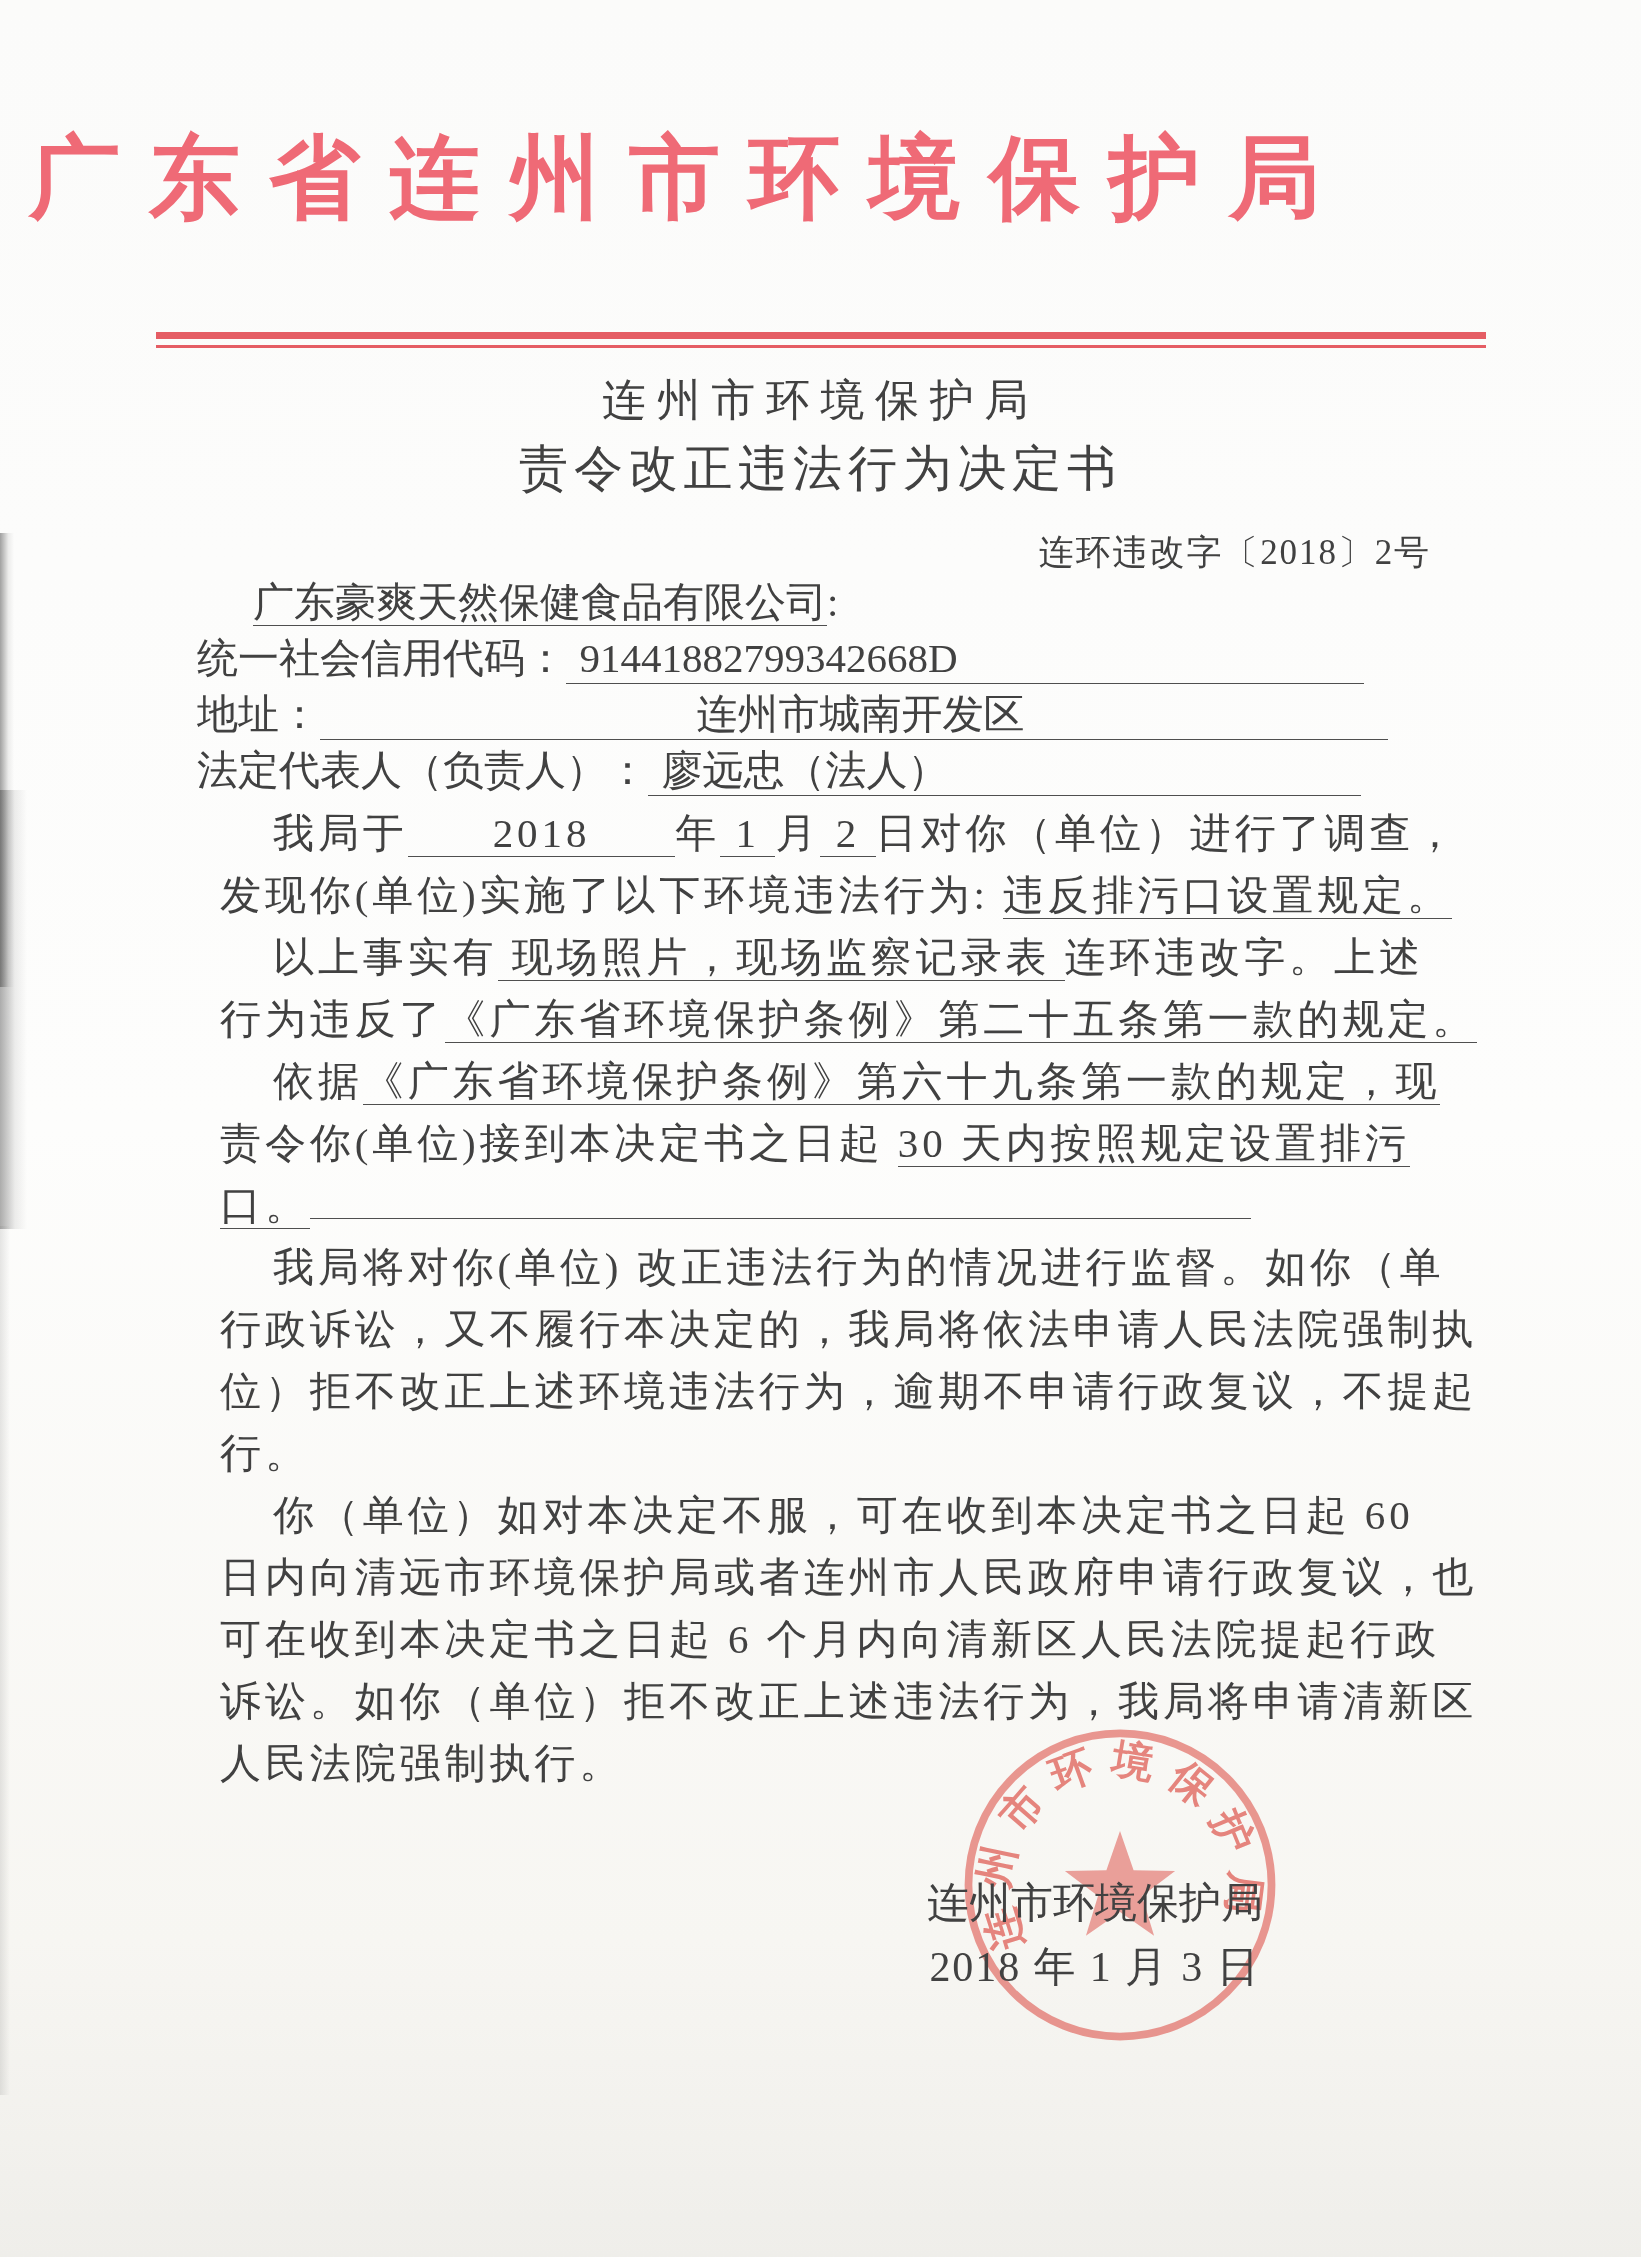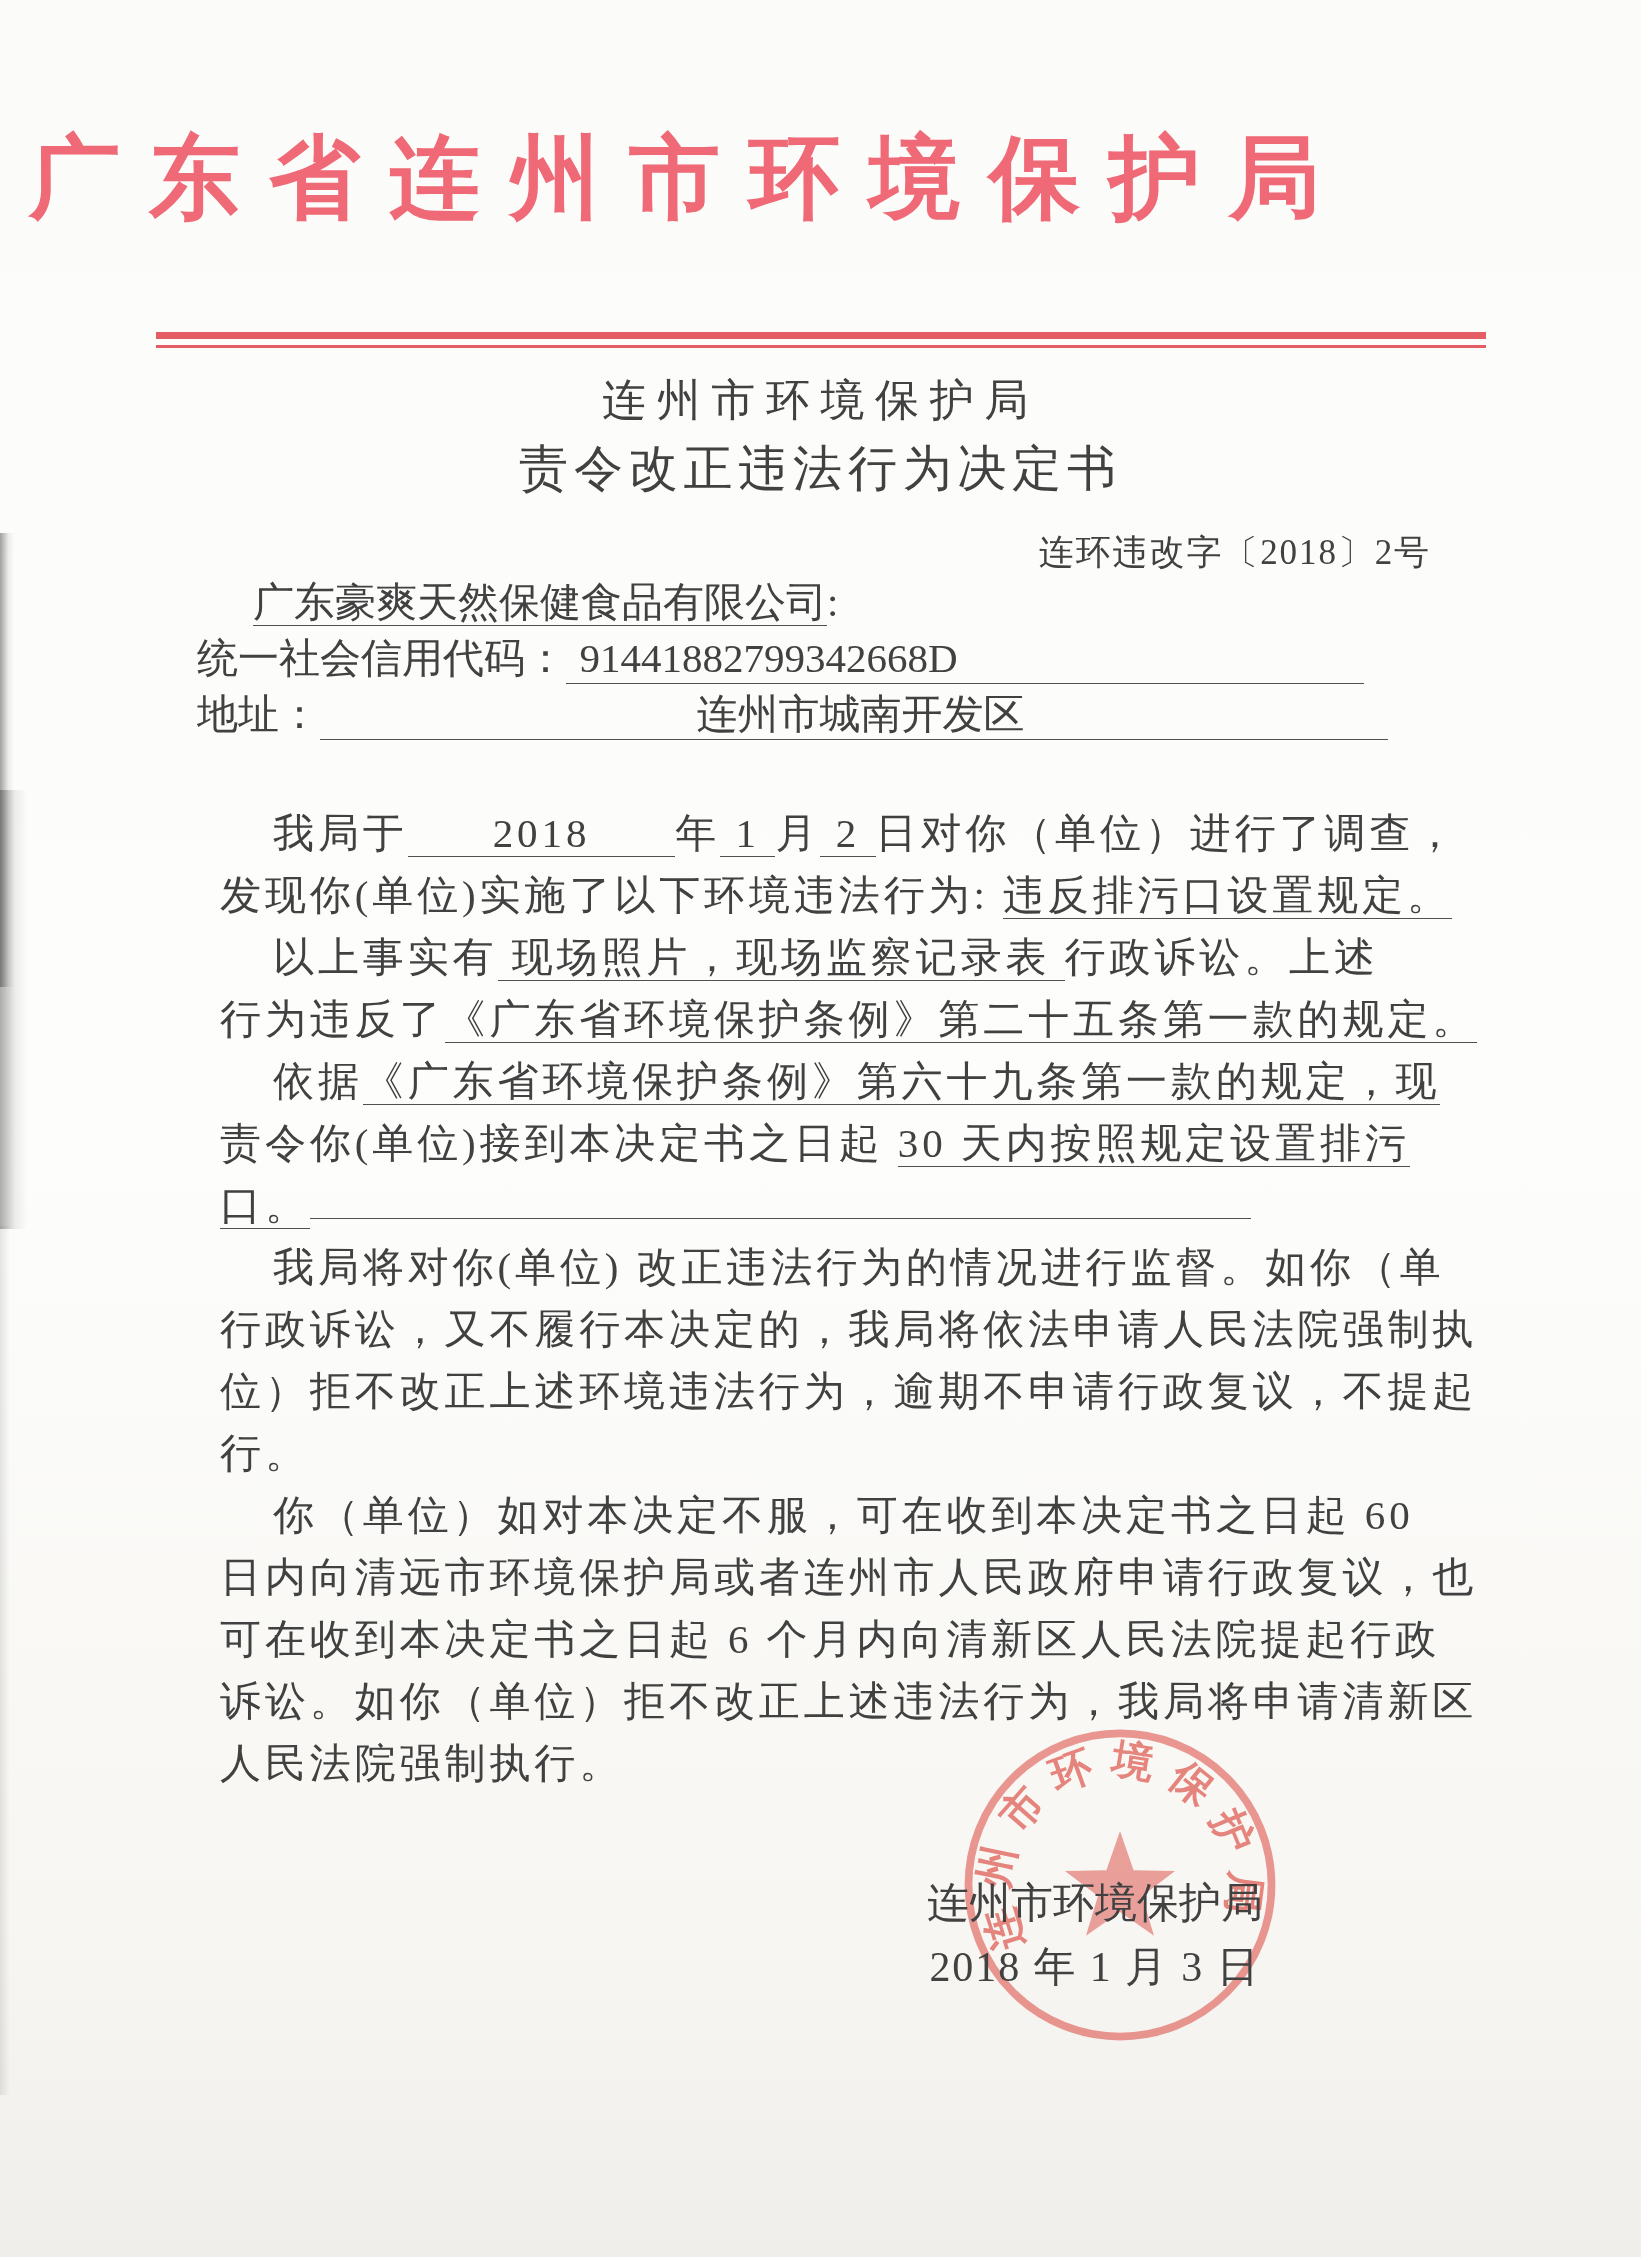--- a/index.html
+++ b/index.html
@@ -76,27 +76,28 @@
 
   <div class="title1">连州市环境保护局</div>
   <div class="title2">责令改正违法行为决定书</div>
   <div class="docnum">连环违改字〔2018〕2号</div>
 
   <div class="recipient">
     <div class="row company-line"><span class="u">广东豪爽天然保健食品有限公司</span><span>:</span></div>
     <div id="fields">
         <div class="row f0"><span>统一社会信用代码：</span><span class="val">91441882799342668D</span></div>
         <div class="row f1"><span>地址：</span><span class="val">连州市城南开发区</span></div>
+        <div class="row f2"><span>法定代表人（负责人）：</span><span class="val">廖远忠（法人）</span></div>
       </div>
   </div>
 
   <div class="docbody" id="body-lines">
       <div class="line indent"><span>我局于</span><span class="u" style="padding: 0px 85px;">2018</span><span>年</span><span class="u" style="padding: 0px 15.4px;">1</span><span>月</span><span class="u" style="padding: 0px 15.4px;">2</span><span>日对你（单位）进行了调查，</span></div>
       <div class="line"><span>发现你(单位)实施了以下环境违法行为: </span><span class="u">违反排污口设置规定。</span></div>
-      <div class="line indent"><span>以上事实有</span><span class="u"> 现场照片，现场监察记录表 </span><span>行政诉讼。上述</span></div>
+      <div class="line indent"><span>以上事实有</span><span class="u"> 现场照片，现场监察记录表 </span><span>连环违改字。上述</span></div>
       <div class="line"><span>行为违反了</span><span class="u">《广东省环境保护条例》第二十五条第一款的规定。</span></div>
       <div class="line indent"><span>依据</span><span class="u">《广东省环境保护条例》第六十九条第一款的规定，现</span></div>
       <div class="line"><span>责令你(单位)接到本决定书之日起 </span><span class="u">30 天内按照规定设置排污</span></div>
       <div class="line"><span class="u">口。</span><span class="u blank" style="width: 941px;"></span></div>
       <div class="line indent"><span>我局将对你(单位) 改正违法行为的情况进行监督。如你（单</span></div>
       <div class="line"><span>行政诉讼，又不履行本决定的，我局将依法申请人民法院强制执</span></div>
       <div class="line"><span>位）拒不改正上述环境违法行为，逾期不申请行政复议，不提起</span></div>
       <div class="line"><span>行。</span></div>
       <div class="line indent"><span>你（单位）如对本决定不服，可在收到本决定书之日起 60</span></div>
       <div class="line"><span>日内向清远市环境保护局或者连州市人民政府申请行政复议，也</span></div>

